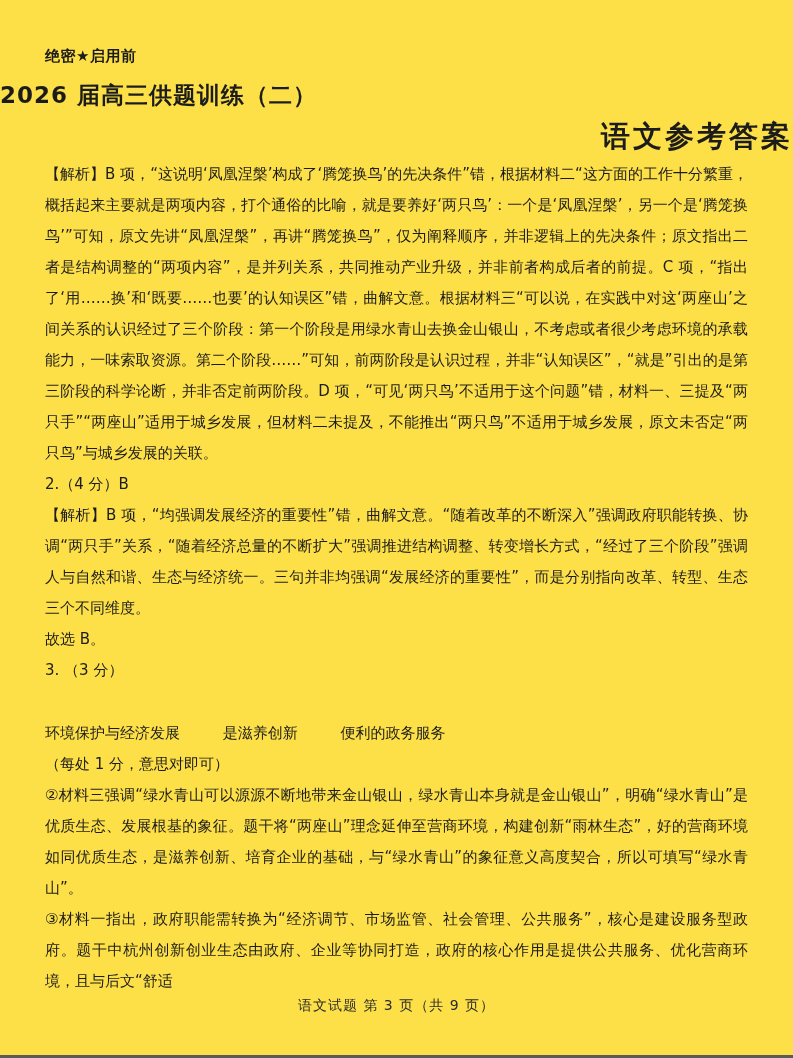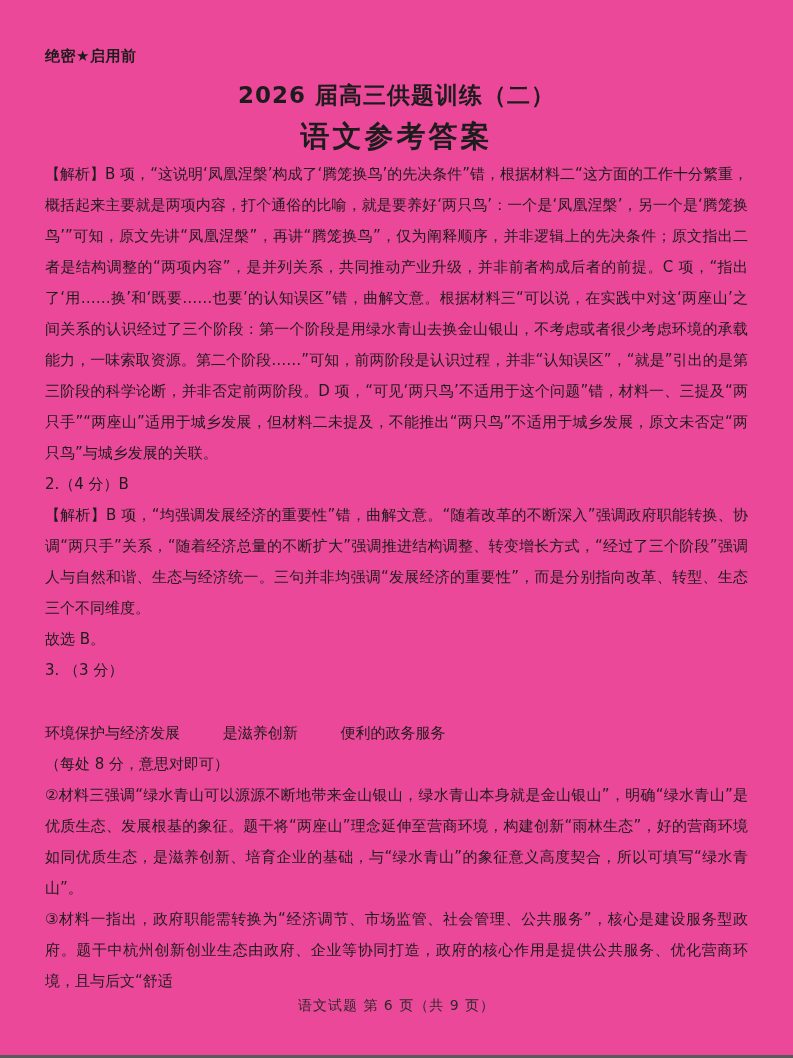--- a/index.html
+++ b/index.html
@@ -11,46 +11,46 @@
     width: 793px;
     height: 1058px;
     position: relative;
     overflow: hidden;
     font-family: "DejaVu Sans", sans-serif;
     color: #1c1c1c;
   }
   .page {
     position: absolute;
     inset: 0;
-    background: #ec4899;
+    background: #fde047;
   }
   .secrecy {
     position: absolute;
     left: 45px;
     top: 47px;
     font-size: 15px;
     font-weight: bold;
     letter-spacing: 0.5px;
   }
   .title {
     position: absolute;
     left: 0;
     top: 80px;
     width: 100%;
-    text-align: center;
+    text-align: left;
     font-size: 23px;
     font-weight: bold;
     letter-spacing: 1px;
   }
   .subtitle {
     position: absolute;
     left: 0;
     top: 117px;
     width: 100%;
-    text-align: center;
+    text-align: right;
     font-size: 29px;
     font-weight: bold;
     letter-spacing: 3px;
   }
   .content {
     position: absolute;
     left: 45px;
     top: 159px;
     width: 703px;
     font-size: 15px;
@@ -117,24 +117,24 @@
       <div class="line heading-line">故选 B。</div>
     </section>
 
     <section>
       <div class="line heading-line">3. （3 分）</div>
       <div class="line heading-line blank-answers">
         <span class="blank">环境保护与经济发展</span>
         <span class="blank">是滋养创新</span>
         <span class="blank">便利的政务服务</span>
       </div>
-      <div class="line heading-line">（每处 8 分，意思对即可）</div>
+      <div class="line heading-line">（每处 1 分，意思对即可）</div>
       <p>②材料三强调“绿水青山可以源源不断地带来金山银山，绿水青山本身就是金山银山”，明确“绿水青山”是优质生态、发展根基的象征。题干将“两座山”理念延伸至营商环境，构建创新“雨林生态”，好的营商环境如同优质生态，是滋养创新、培育企业的基础，与“绿水青山”的象征意义高度契合，所以可填写“绿水青山”。</p>
       <p>③材料一指出，政府职能需转换为“经济调节、市场监管、社会管理、公共服务”，核心是建设服务型政府。题干中杭州创新创业生态由政府、企业等协同打造，政府的核心作用是提供公共服务、优化营商环境，且与后文“舒适</p>
     </section>
 
   </div>
 
-  <div class="footer">语文试题 第 6 页（共 9 页）</div>
+  <div class="footer">语文试题 第 3 页（共 9 页）</div>
 
   <div class="bottom-rule"></div>
 
 </div>
 
 </body></html>

